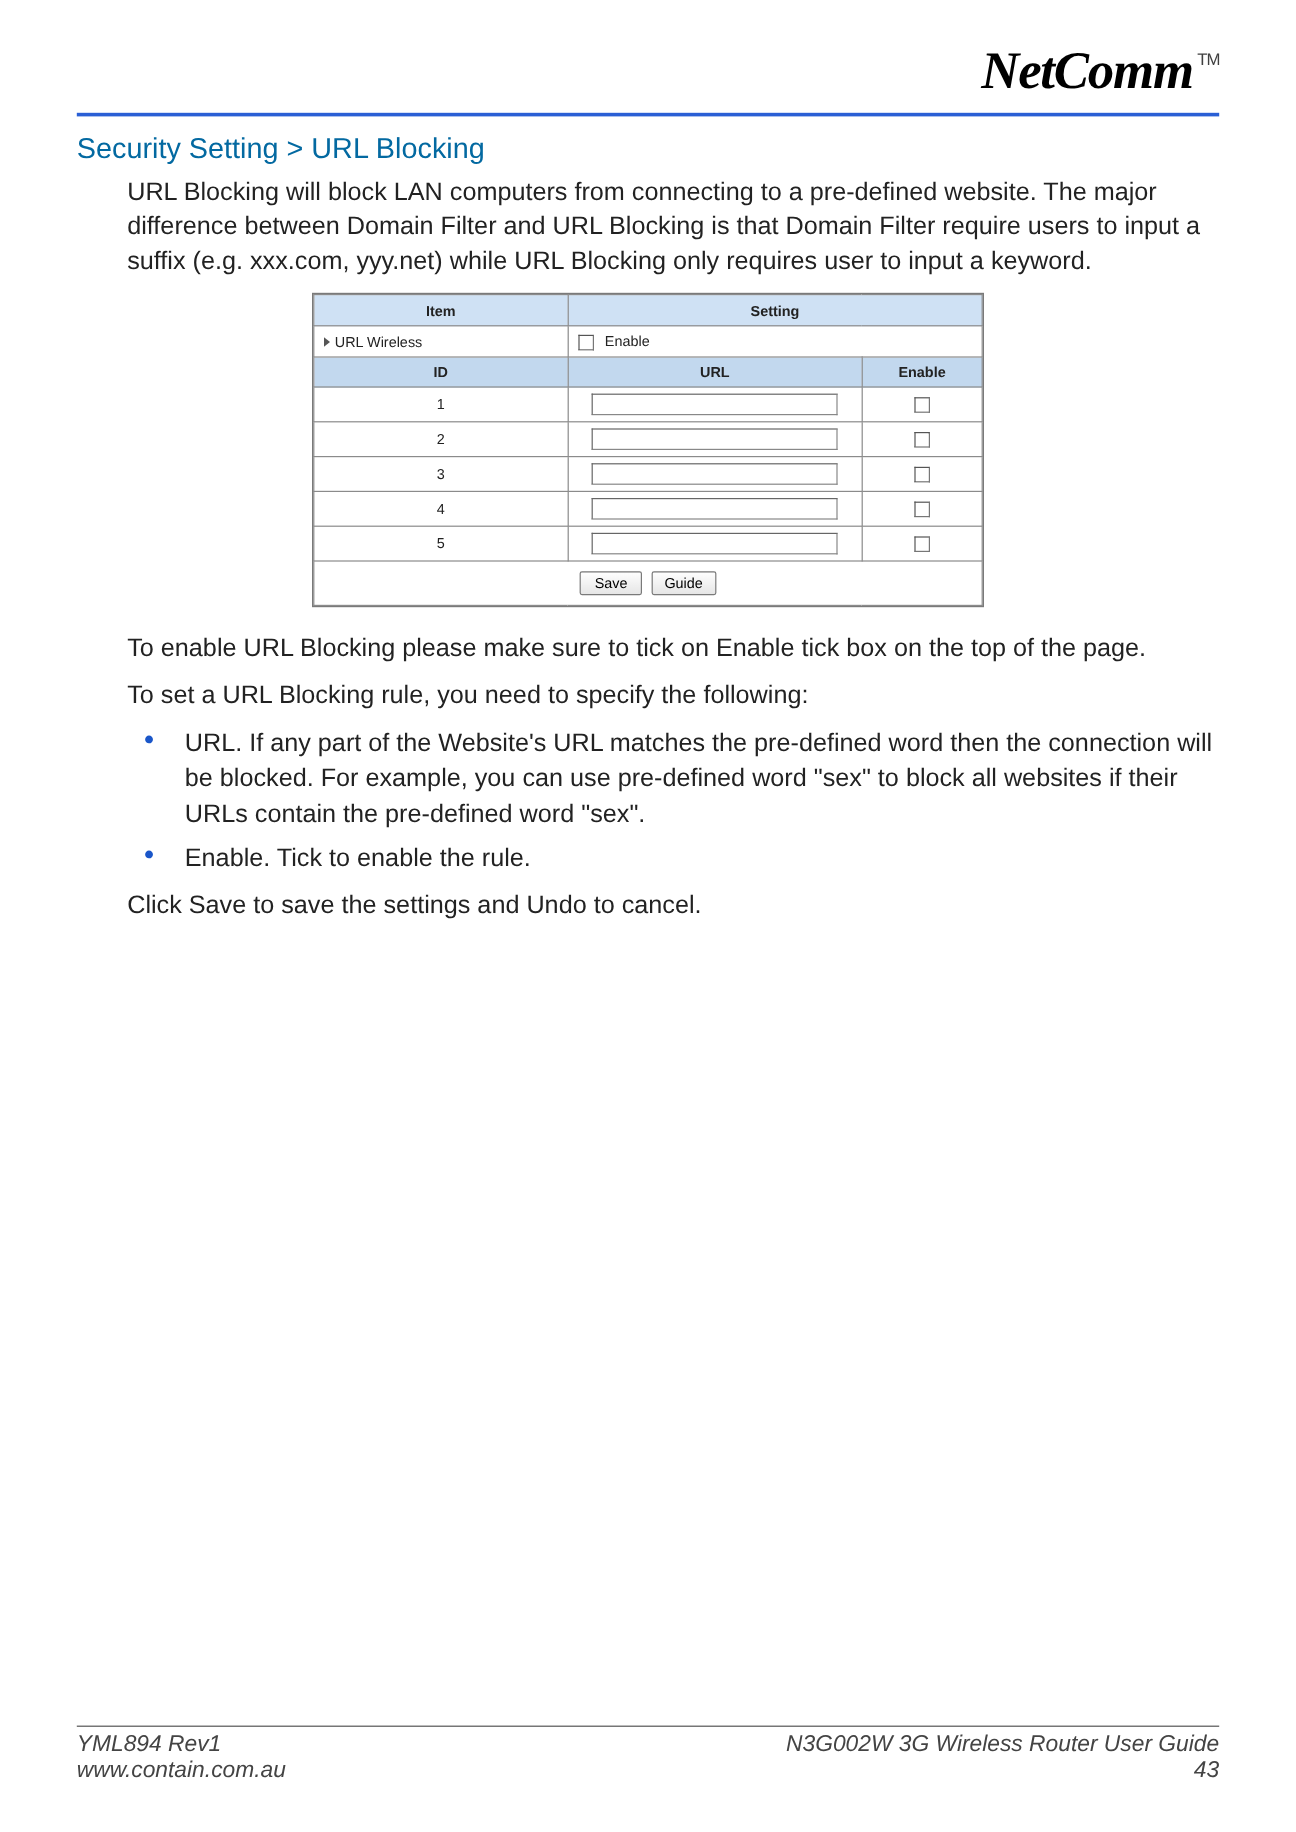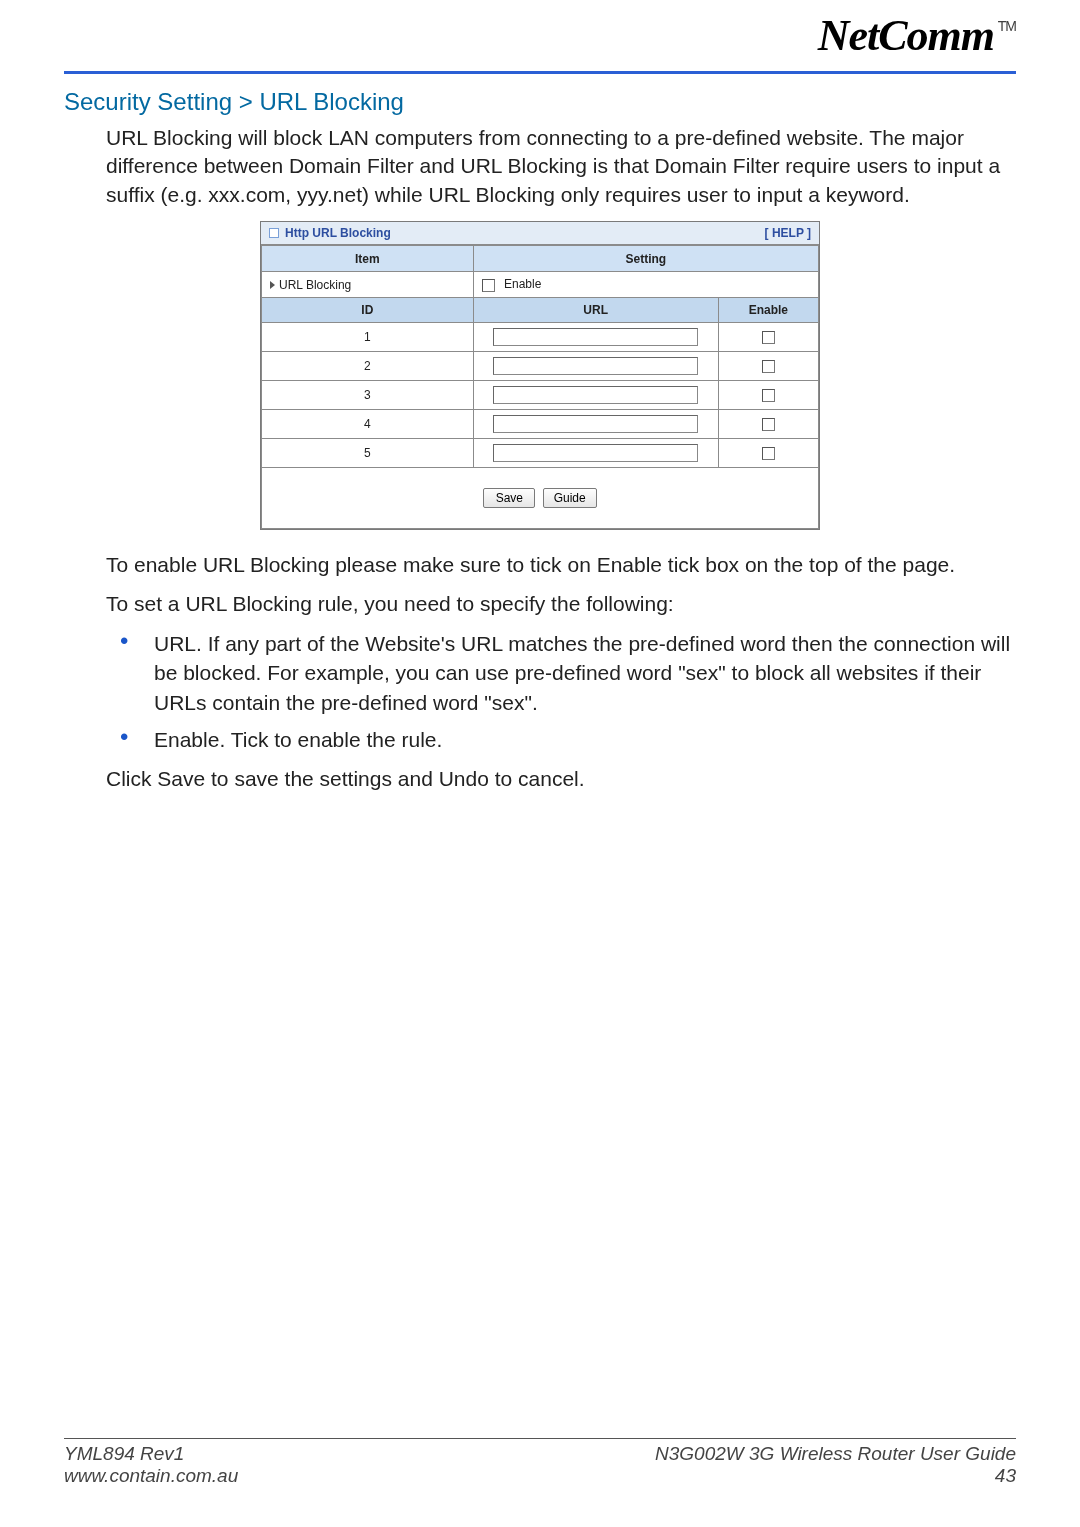--- a/index.html
+++ b/index.html
@@ -5,21 +5,21 @@
   * { box-sizing: border-box; margin: 0; padding: 0; }
   body {
     width: 1080px;
     height: 1527px;
     font-family: Arial, Helvetica, sans-serif;
     color: #222;
     position: relative;
     background: #fff;
   }
   .page {
-    padding: 5px 64px 0 64px;
+    padding: 28px 64px 0 64px;
   }
   .logo-row {
     display: flex;
     justify-content: flex-end;
     align-items: center;
     height: 60px;
     margin-bottom: 6px;
   }
   .logo {
     font-family: "Brush Script MT","Segoe Script",cursive;
@@ -140,21 +140,21 @@
   .btn {
     display: inline-block;
     min-width: 52px;
     padding: 2px 10px;
     font-size: 12px;
     font-family: Tahoma, Arial, sans-serif;
     background: linear-gradient(#fefefe,#e6e6e6);
     border: 1px solid #7a7a7a;
     border-radius: 2px;
     cursor: pointer;
-    margin: 12px 2px;
+    margin: 0 2px;
   }
   .body-text {
     font-size: 21px;
     line-height: 1.4;
     margin-left: 42px;
   }
   .body-text p { margin-bottom: 10px; }
   .body-text ul { list-style: none; margin-bottom: 10px; }
   .body-text li {
     position: relative;
@@ -208,35 +208,28 @@
       <span>NetComm</span>
       <span class="tm">TM</span>
     </div>
   </div>
   <hr class="hr">
 
   <div class="breadcrumb">Security Setting &gt; URL Blocking</div>
   <div class="intro">URL Blocking will block LAN computers from connecting to a pre-defined website. The major difference between Domain Filter and URL Blocking is that Domain Filter require users to input a suffix (e.g. xxx.com, yyy.net) while URL Blocking only requires user to input a keyword.</div>
 
   <div class="panel">
-    <div class="panel-header">
-      <span class="left">
-        <span class="sq"></span>
-        <span>Http URL Blocking</span>
-      </span>
-      <span class="help">[ HELP ]</span>
-    </div>
     <table>
       <tbody>
           <tr>
         <th style="width:38%">Item</th>
         <th colspan="2">Setting</th>
       </tr>
       <tr class="item-row">
-        <td><span class="arrow"></span><span>URL Blocking</span></td>
+        <td><span class="arrow"></span><span>URL Wireless</span></td>
         <td colspan="2">
           <span class="chk"></span>
           <span style="margin-left:6px;">Enable</span>
         </td>
       </tr>
       <tr class="sub-head">
         <td style="width:18%">ID</td>
         <td>URL</td>
         <td style="width:18%">Enable</td>
       </tr>

